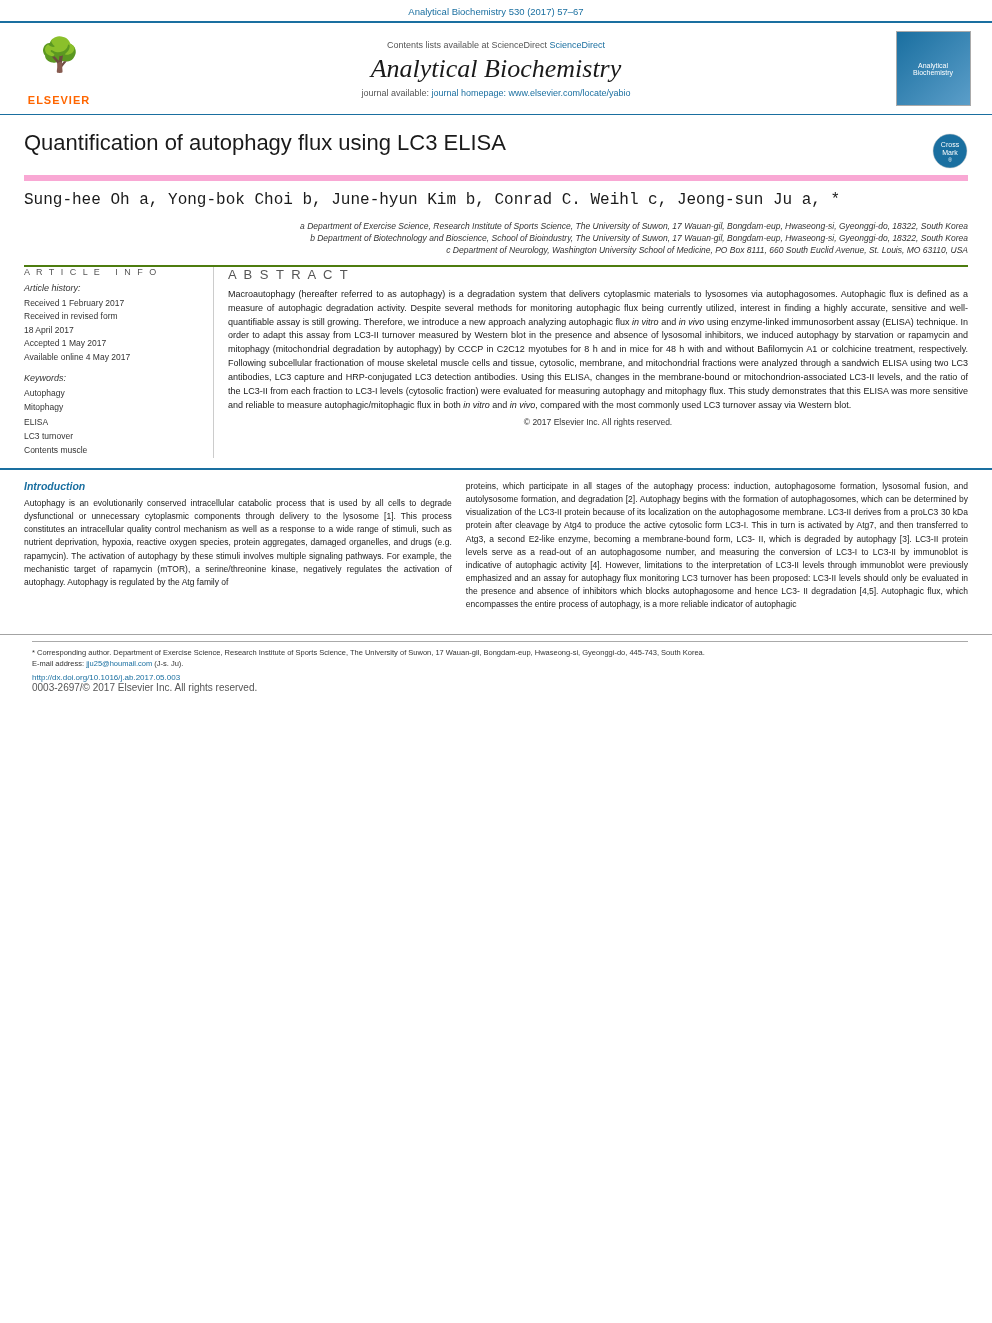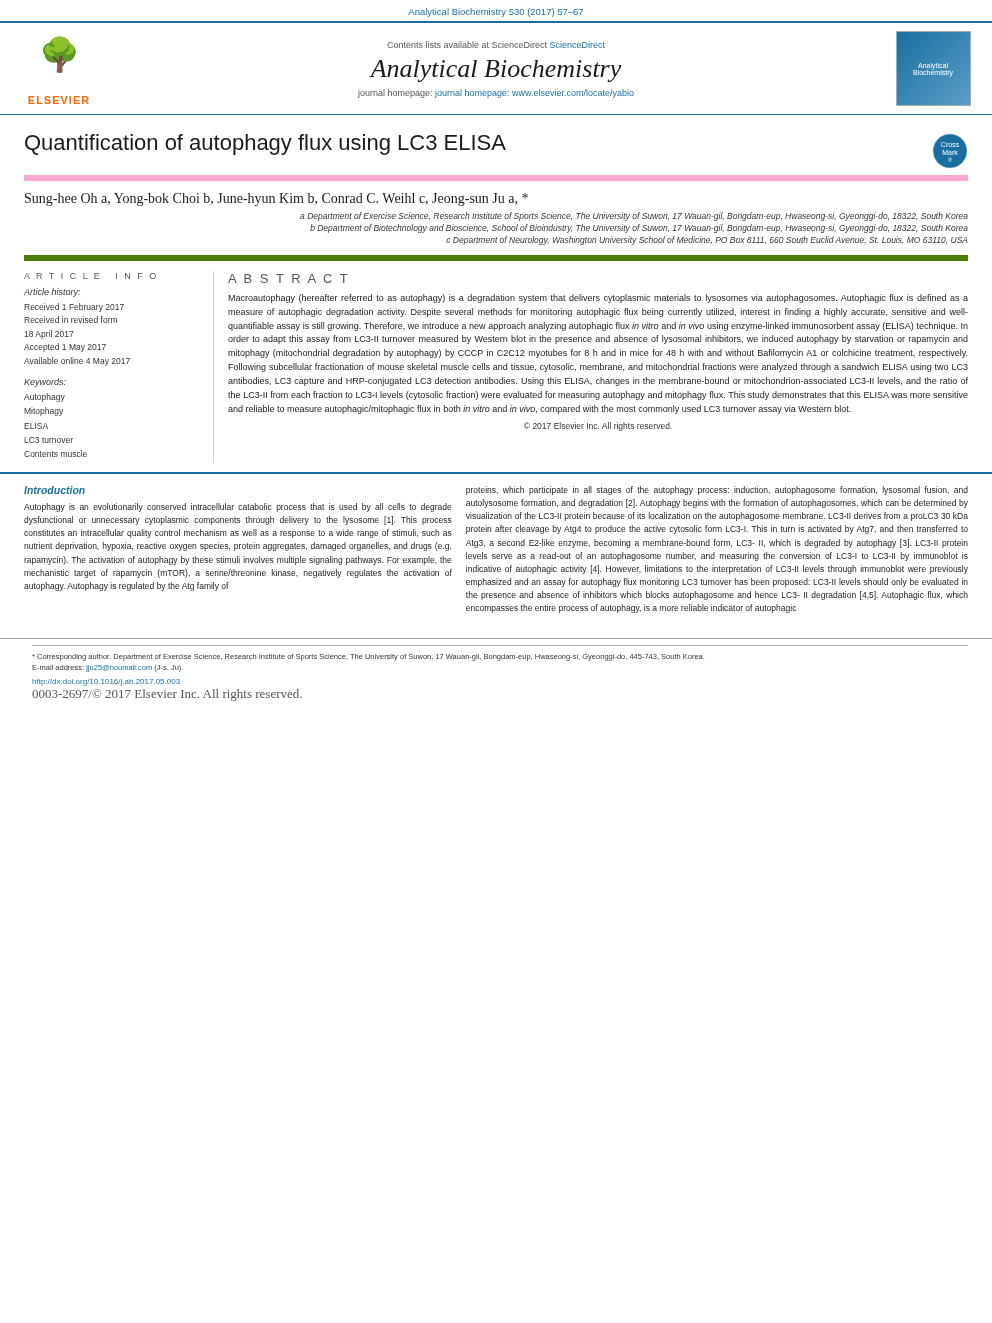--- a/index.html
+++ b/index.html
@@ -109,39 +109,38 @@
       font-family: Arial, sans-serif;
       line-height: 1.3;
     }
     .crossmark-badge {
       width: 36px;
       height: 36px;
       margin-left: 10px;
       margin-top: 4px;
     }
     .authors-line {
-      font-size: 14px;
-      margin-bottom: 4px;
+      font-size: 16px;
+      margin-bottom: 12px;
       color: #1a1a1a;
-      font-family: Liberation Serif, serif;
+      font-family: Liberation Mono, monospace;
     }
     .affiliations {
       font-size: 8.5px;
       color: #333;
       margin-bottom: 8px;
       font-style: italic;
       line-height: 1.4;
       font-family: Arial, sans-serif;
       text-align: right;
     }
     .two-column {
       display: flex;
       gap: 14px;
-      border-top: 6px solid #4d7c0f;
-      padding-top: 10px;
+      border-top: 2px solid #4d7c0f;
       margin-bottom: 10px;
     }
     .left-col {
       width: 190px;
       flex-shrink: 0;
       border-right: 1px solid #ccc;
       padding-right: 12px;
     }
     .right-col {
       flex: 1;
@@ -250,23 +249,23 @@
       line-height: 1.5;
       font-family: Arial, sans-serif;
     }
     .doi-line {
       font-size: 8px;
       color: #1a6fa0;
       margin-top: 4px;
       font-family: Arial, sans-serif;
     }
     .issn-line {
-      font-size: 13px;
+      font-size: 10px;
       color: #555;
-      font-family: Liberation Serif, serif;
+      font-family: Liberation Sans, sans-serif;
     }
     .email-link { color: #1a6fa0; text-decoration: none; }
   </style>
 </head>
 <body>
 
 <div class="top-bar">
   <span>Analytical Biochemistry 530 (2017) 57–67</span>
 </div>
 
@@ -281,21 +280,21 @@
       <span class="elsevier-text">ELSEVIER</span>
     </div>
   </div>
   <div class="header-center">
     <div class="sciencedirect-line">
       <span>Contents lists available at ScienceDirect</span>
       <span style="color:#1a6fa0;"> ScienceDirect</span>
     </div>
     <div class="journal-title">Analytical Biochemistry</div>
     <div class="journal-homepage">
-      <span>journal homepage: </span>
+      <span>journal available: </span>
       <span style="color:#1a6fa0;">journal homepage: www.elsevier.com/locate/yabio</span>
     </div>
   </div>
   <div class="header-right">
     <div class="journal-cover">
       <span>Analytical<br>Biochemistry</span>
     </div>
   </div>
 </div>
 

